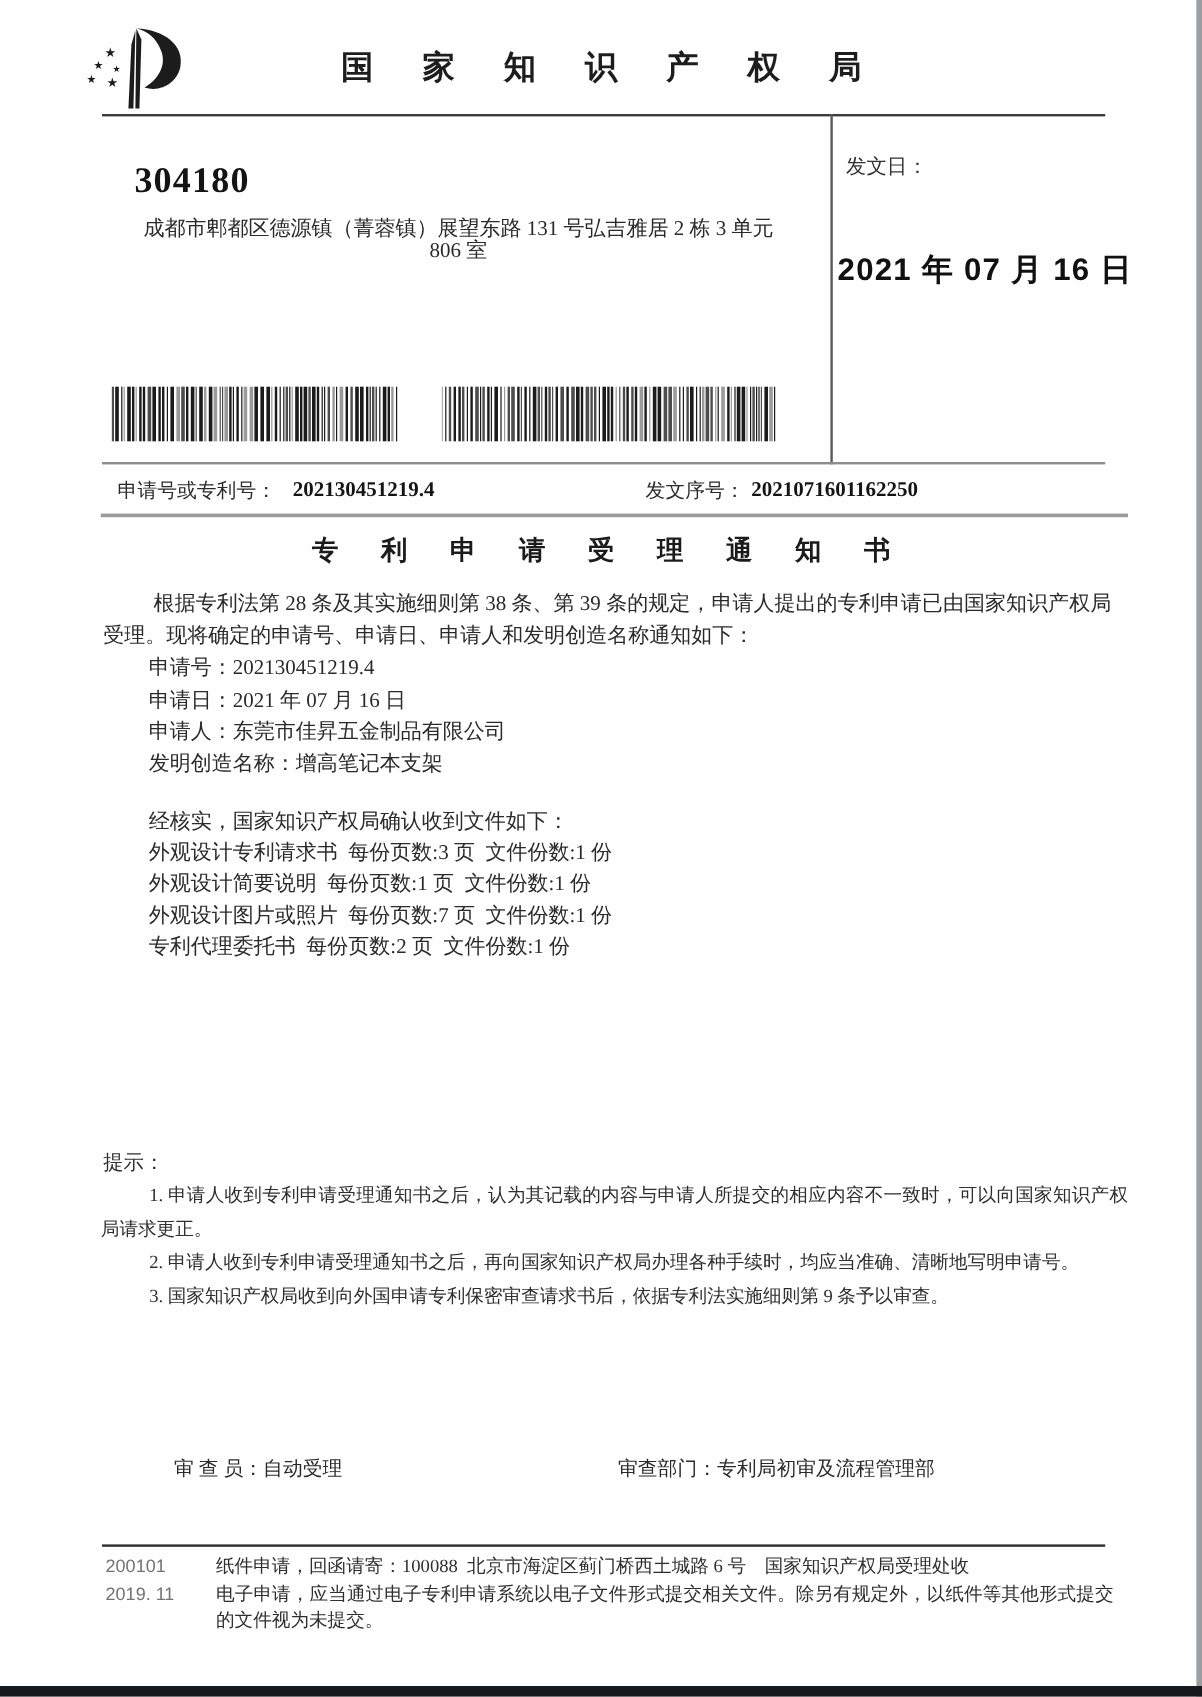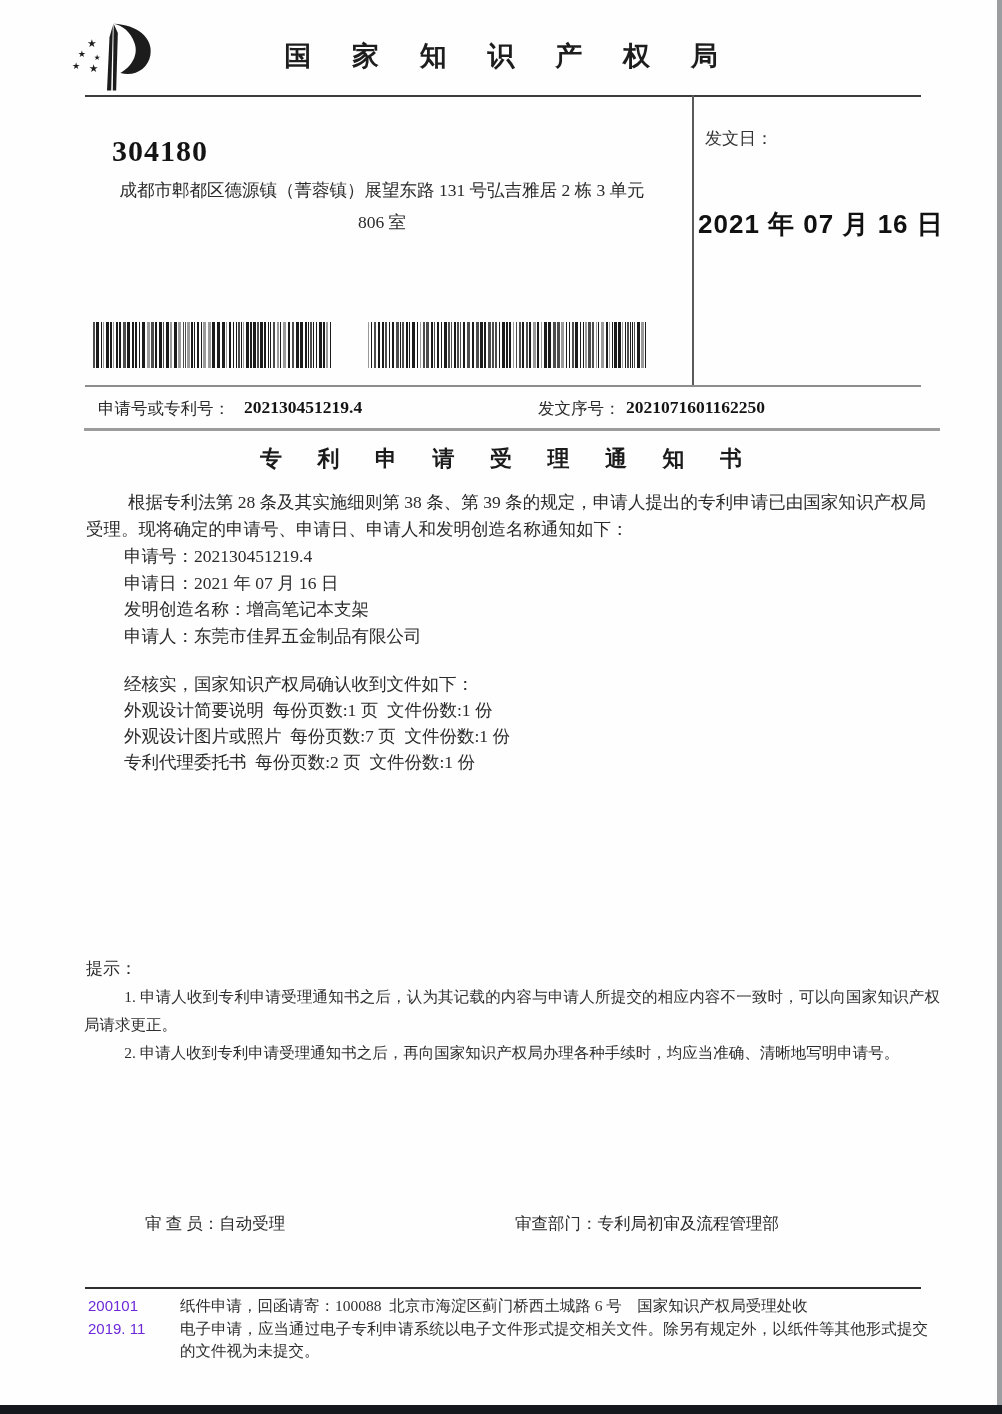--- a/index.html
+++ b/index.html
@@ -24,21 +24,21 @@
   .rule{background:#3c3c3c;}
   .rule-top{left:85px;top:95px;width:836px;height:2px;}
   .rule-mid{left:85px;top:385px;width:836px;height:2px;background:#8d8d8d;}
   .rule-thick{left:84px;top:428px;width:856px;height:3px;background:#9c9c9c;}
   .rule-footer{left:85px;top:1287px;width:836px;height:2px;background:#2f2f2f;}
   .v-divider{left:692px;top:95px;width:2px;height:292px;background:#5a5a5a;}
   
   .code-number{left:112px;top:134px;font-size:30px;font-weight:bold;letter-spacing:1px;color:#141414;}
   .addr{left:92px;width:580px;text-align:center;font-size:17.5px;color:#2a2a2a;white-space:pre-wrap;}
   .addr-1{top:178px;}
-  .addr-2{top:210px;text-align:center;}
+  .addr-2{top:196px;text-align:center;}
   .addr-3{top:236px;}
   .issue-label{left:705px;top:127px;font-size:17px;color:#333;}
   .issue-date{
     left:698px;top:207px;font-size:26px;font-weight:bold;
     font-family:"Liberation Sans","DejaVu Sans",sans-serif;
     letter-spacing:1px;color:#111;
   }
   
   .barcode{top:322px;height:46px;overflow:hidden;}
   .barcode i{position:absolute;top:0;bottom:0;display:block;}
@@ -68,21 +68,21 @@
   
   .tips-label{left:86px;top:957px;font-size:17px;color:#2e2e2e;}
   .tips{left:84px;top:983px;width:856px;font-size:15.5px;line-height:28px;color:#2e2e2e;}
   .tips p{margin:0;text-indent:2.6em;text-align:justify;}
   
   .sign{font-size:16.5px;color:#2a2a2a;top:1213px;white-space:pre-wrap;}
   .sign-examiner{left:145px;}
   .sign-dept{left:515px;}
   
   .footer-codes{left:88px;top:1295px;font-size:15px;line-height:22.5px;
-    font-family:"Liberation Sans","DejaVu Sans",sans-serif;color:#6d28d9;}
+    font-family:"Liberation Sans","DejaVu Sans",sans-serif;color:#737373;}
   .footer-text{left:180px;top:1295px;width:748px;font-size:15.5px;line-height:22.5px;
     color:#2e2e2e;text-align:justify;}
   .footer-text p{margin:0;white-space:pre-wrap;}
   
   .edge-right{right:0;top:0;width:5px;height:100%;background:#9b9ea1;}
   .edge-bottom{left:0;bottom:0;width:100%;height:9px;background:#15191e;}
   svg text.star{font-family:"DejaVu Sans",sans-serif;}
 </style>
 </head>
 <body>
@@ -273,35 +273,37 @@
   <span class="abs ref-value ref-v2">2021071601162250</span>
 
   <div class="abs rule-thick"></div>
 
   <div class="abs notice-title">专 利 申 请 受 理 通 知 书</div>
   <div class="abs para1">根据专利法第 28 条及其实施细则第 38 条、第 39 条的规定，申请人提出的专利申请已由国家知识产权局受理。现将确定的申请号、申请日、申请人和发明创造名称通知如下：</div>
 
   <div class="abs fields">
     <div><span>申请号：</span><span>202130451219.4</span></div>
     <div><span>申请日：</span><span>2021 年 07 月 16 日</span></div>
+    <div><span>申请人：</span><span>东莞市佳昇五金制品有限公司</span></div>
     <div><span>发明创造名称：</span><span>增高笔记本支架</span></div>
-    <div><span>申请人：</span><span>东莞市佳昇五金制品有限公司</span></div>
   </div>
 
   <div class="abs received">
     <div>经核实，国家知识产权局确认收到文件如下：</div>
+    <div>外观设计专利请求书  每份页数:3 页  文件份数:1 份</div>
     <div>外观设计简要说明  每份页数:1 页  文件份数:1 份</div>
     <div>外观设计图片或照片  每份页数:7 页  文件份数:1 份</div>
     <div>专利代理委托书  每份页数:2 页  文件份数:1 份</div>
   </div>
 
   <div class="abs tips-label">提示：</div>
   <div class="abs tips">
     <p>1. 申请人收到专利申请受理通知书之后，认为其记载的内容与申请人所提交的相应内容不一致时，可以向国家知识产权局请求更正。</p>
     <p>2. 申请人收到专利申请受理通知书之后，再向国家知识产权局办理各种手续时，均应当准确、清晰地写明申请号。</p>
+    <p>3. 国家知识产权局收到向外国申请专利保密审查请求书后，依据专利法实施细则第 9 条予以审查。</p>
   </div>
 
   <div class="abs sign sign-examiner"><span>审 查 员：</span><span>自动受理</span></div>
   <div class="abs sign sign-dept"><span>审查部门：</span><span>专利局初审及流程管理部</span></div>
 
   <div class="abs rule-footer"></div>
   <div class="abs footer-codes">
     <div>200101</div>
     <div>2019. 11</div>
   </div>

